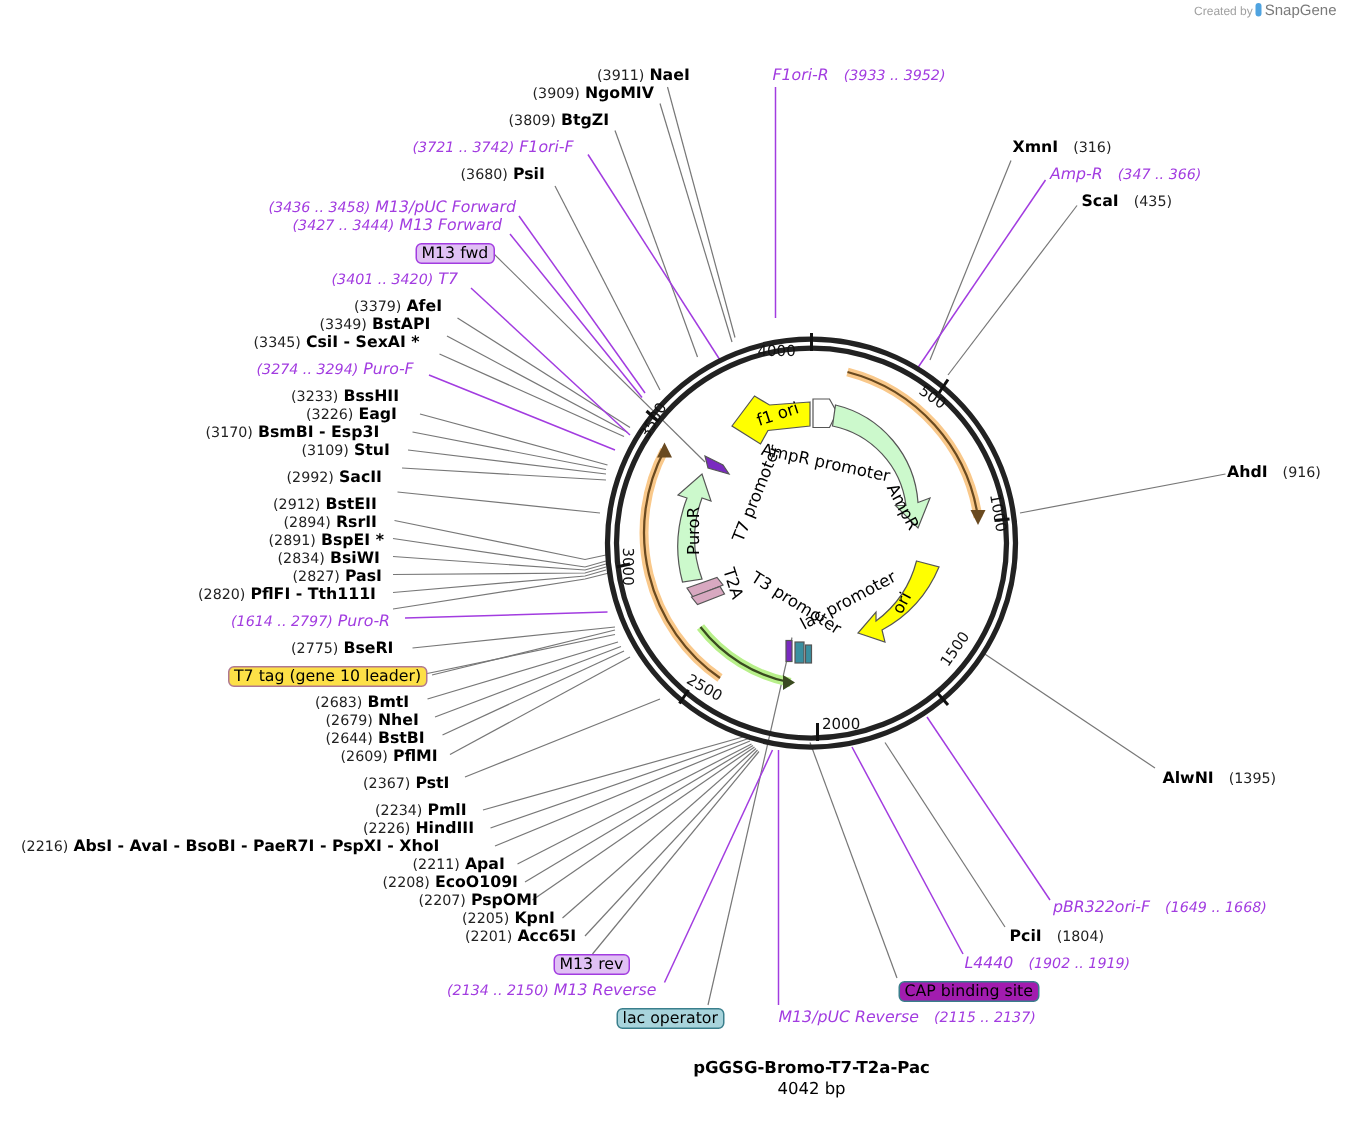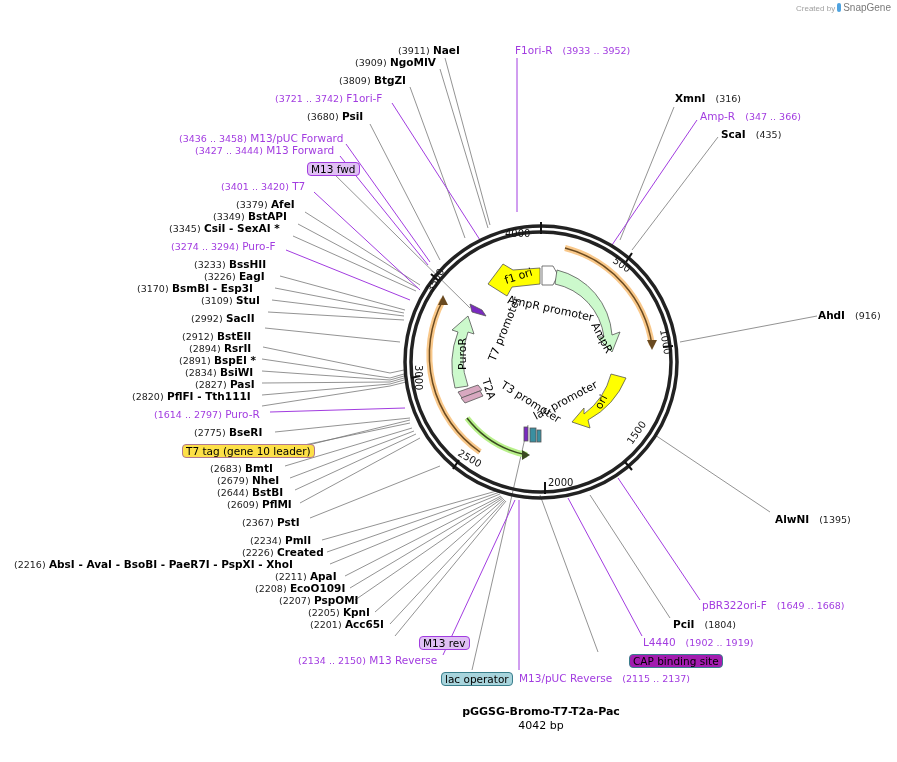--- a/index.html
+++ b/index.html
@@ -6,22 +6,22 @@
   body { width:897px; height:762px; position:relative; overflow:hidden; font-family:"DejaVu Sans", sans-serif; }
   #map { position:absolute; left:0; top:0; }
   .credit { position:absolute; right:6px; top:2px; font-size:8px; color:#a0a0a0; font-family:"Liberation Sans", sans-serif; }
   .credit .brand { font-size:10px; color:#7a7a7a; }
   .credit .logo { display:inline-block; width:4px; height:9px; background:#4fa3e0; border-radius:2px; vertical-align:-1px; margin:0 2px; }
   .title { position:absolute; left:0; width:1082px; top:705px; text-align:center; font-size:11px; font-weight:bold; color:#000; }
   .bp { position:absolute; left:0; width:1082px; top:719px; text-align:center; font-size:11px; color:#000; }
   .lbl { position:absolute; white-space:nowrap; font-size:10.5px; line-height:12px; }
   .lbl .pos { font-size:9.5px; color:#222; }
   .lbl .name { font-weight:bold; color:#000; }
-  .lbl.primer .pos, .lbl.primer .name { color:#a23ce0; font-weight:normal; }
-  .badge { position:absolute; white-space:nowrap; font-size:10.5px; line-height:12px; padding:0 3px; border-radius:4px; border:1px solid;margin-left:30px; }
+  .lbl.primer .pos, .lbl.primer .name { color:#a23ce0; font-weight:normal;font-style:italic; }
+  .badge { position:absolute; white-space:nowrap; font-size:10.5px; line-height:12px; padding:0 3px; border-radius:4px; border:1px solid; }
 </style>
 </head>
 <body>
 
 <div class="credit">
   <span>Created by</span><span class="logo"></span><span class="brand">SnapGene</span>
 </div>
 
 <svg id="map" width="897" height="762">
 
@@ -169,21 +169,21 @@
 <div class="lbl" style="left:185px;top:366px"><span class="pos">(2834)</span> <span class="name">BsiWI</span></div>
 <div class="lbl" style="left:195px;top:378px"><span class="pos">(2827)</span> <span class="name">PasI</span></div>
 <div class="lbl" style="left:132px;top:390px"><span class="pos">(2820)</span> <span class="name">PflFI   - Tth111I</span></div>
 <div class="lbl" style="left:194px;top:426px"><span class="pos">(2775)</span> <span class="name">BseRI</span></div>
 <div class="lbl" style="left:210px;top:462px"><span class="pos">(2683)</span> <span class="name">BmtI</span></div>
 <div class="lbl" style="left:217px;top:474px"><span class="pos">(2679)</span> <span class="name">NheI</span></div>
 <div class="lbl" style="left:217px;top:486px"><span class="pos">(2644)</span> <span class="name">BstBI</span></div>
 <div class="lbl" style="left:227px;top:498px"><span class="pos">(2609)</span> <span class="name">PflMI</span></div>
 <div class="lbl" style="left:242px;top:516px"><span class="pos">(2367)</span> <span class="name">PstI</span></div>
 <div class="lbl" style="left:250px;top:534px"><span class="pos">(2234)</span> <span class="name">PmlI</span></div>
-<div class="lbl" style="left:242px;top:546px"><span class="pos">(2226)</span> <span class="name">Created</span></div>
+<div class="lbl" style="left:242px;top:546px"><span class="pos">(2226)</span> <span class="name">HindIII</span></div>
 <div class="lbl" style="left:14px;top:558px"><span class="pos">(2216)</span> <span class="name">AbsI   - AvaI   - BsoBI   - PaeR7I   - PspXI   - XhoI</span></div>
 <div class="lbl" style="left:275px;top:570px"><span class="pos">(2211)</span> <span class="name">ApaI</span></div>
 <div class="lbl" style="left:255px;top:582px"><span class="pos">(2208)</span> <span class="name">EcoO109I</span></div>
 <div class="lbl" style="left:279px;top:594px"><span class="pos">(2207)</span> <span class="name">PspOMI</span></div>
 <div class="lbl" style="left:308px;top:606px"><span class="pos">(2205)</span> <span class="name">KpnI</span></div>
 <div class="lbl" style="left:310px;top:618px"><span class="pos">(2201)</span> <span class="name">Acc65I</span></div>
 
 <div class="lbl" style="left:675px;top:92px"><span class="name">XmnI</span> &nbsp; <span class="pos">(316)</span></div>
 <div class="lbl" style="left:721px;top:128px"><span class="name">ScaI</span> &nbsp; <span class="pos">(435)</span></div>
 <div class="lbl" style="left:818px;top:309px"><span class="name">AhdI</span> &nbsp; <span class="pos">(916)</span></div>
@@ -198,18 +198,18 @@
 <div class="lbl primer" style="left:171px;top:240px"><span class="pos">(3274 .. 3294)</span> <span class="name">Puro-F</span></div>
 <div class="lbl primer" style="left:154px;top:408px"><span class="pos">(1614 .. 2797)</span> <span class="name">Puro-R</span></div>
 <div class="lbl primer" style="left:298px;top:654px"><span class="pos">(2134 .. 2150)</span> <span class="name">M13 Reverse</span></div>
 <div class="lbl primer" style="left:519px;top:672px"><span class="name">M13/pUC Reverse</span> &nbsp; <span class="pos">(2115 .. 2137)</span></div>
 <div class="lbl primer" style="left:643px;top:636px"><span class="name">L4440</span> &nbsp; <span class="pos">(1902 .. 1919)</span></div>
 <div class="lbl primer" style="left:702px;top:599px"><span class="name">pBR322ori-F</span> &nbsp; <span class="pos">(1649 .. 1668)</span></div>
 <div class="lbl primer" style="left:700px;top:110px"><span class="name">Amp-R</span> &nbsp; <span class="pos">(347 .. 366)</span></div>
 
 <div class="badge" style="left:277px;top:162px;background:#e0c0f4;border-color:#a23ce0">M13 fwd</div>
 <div class="badge" style="left:152px;top:444px;background:#fde047;border-color:#b07890">T7 tag (gene 10 leader)</div>
-<div class="badge" style="left:389px;top:636px;background:#e0c0f4;border-color:#a23ce0">M13 rev</div>
+<div class="badge" style="left:369px;top:636px;background:#e0c0f4;border-color:#a23ce0">M13 rev</div>
 <div class="badge" style="left:411px;top:672px;background:#a8d4dc;border-color:#3a7f8c">lac operator</div>
 <div class="badge" style="left:599px;top:654px;background:#a21caf;border-color:#3a7f8c">CAP binding site</div>
 
 <div class="title" style="left:0;width:1082px">pGGSG-Bromo-T7-T2a-Pac</div>
 <div class="bp">4042 bp</div>
 
 </body></html>

